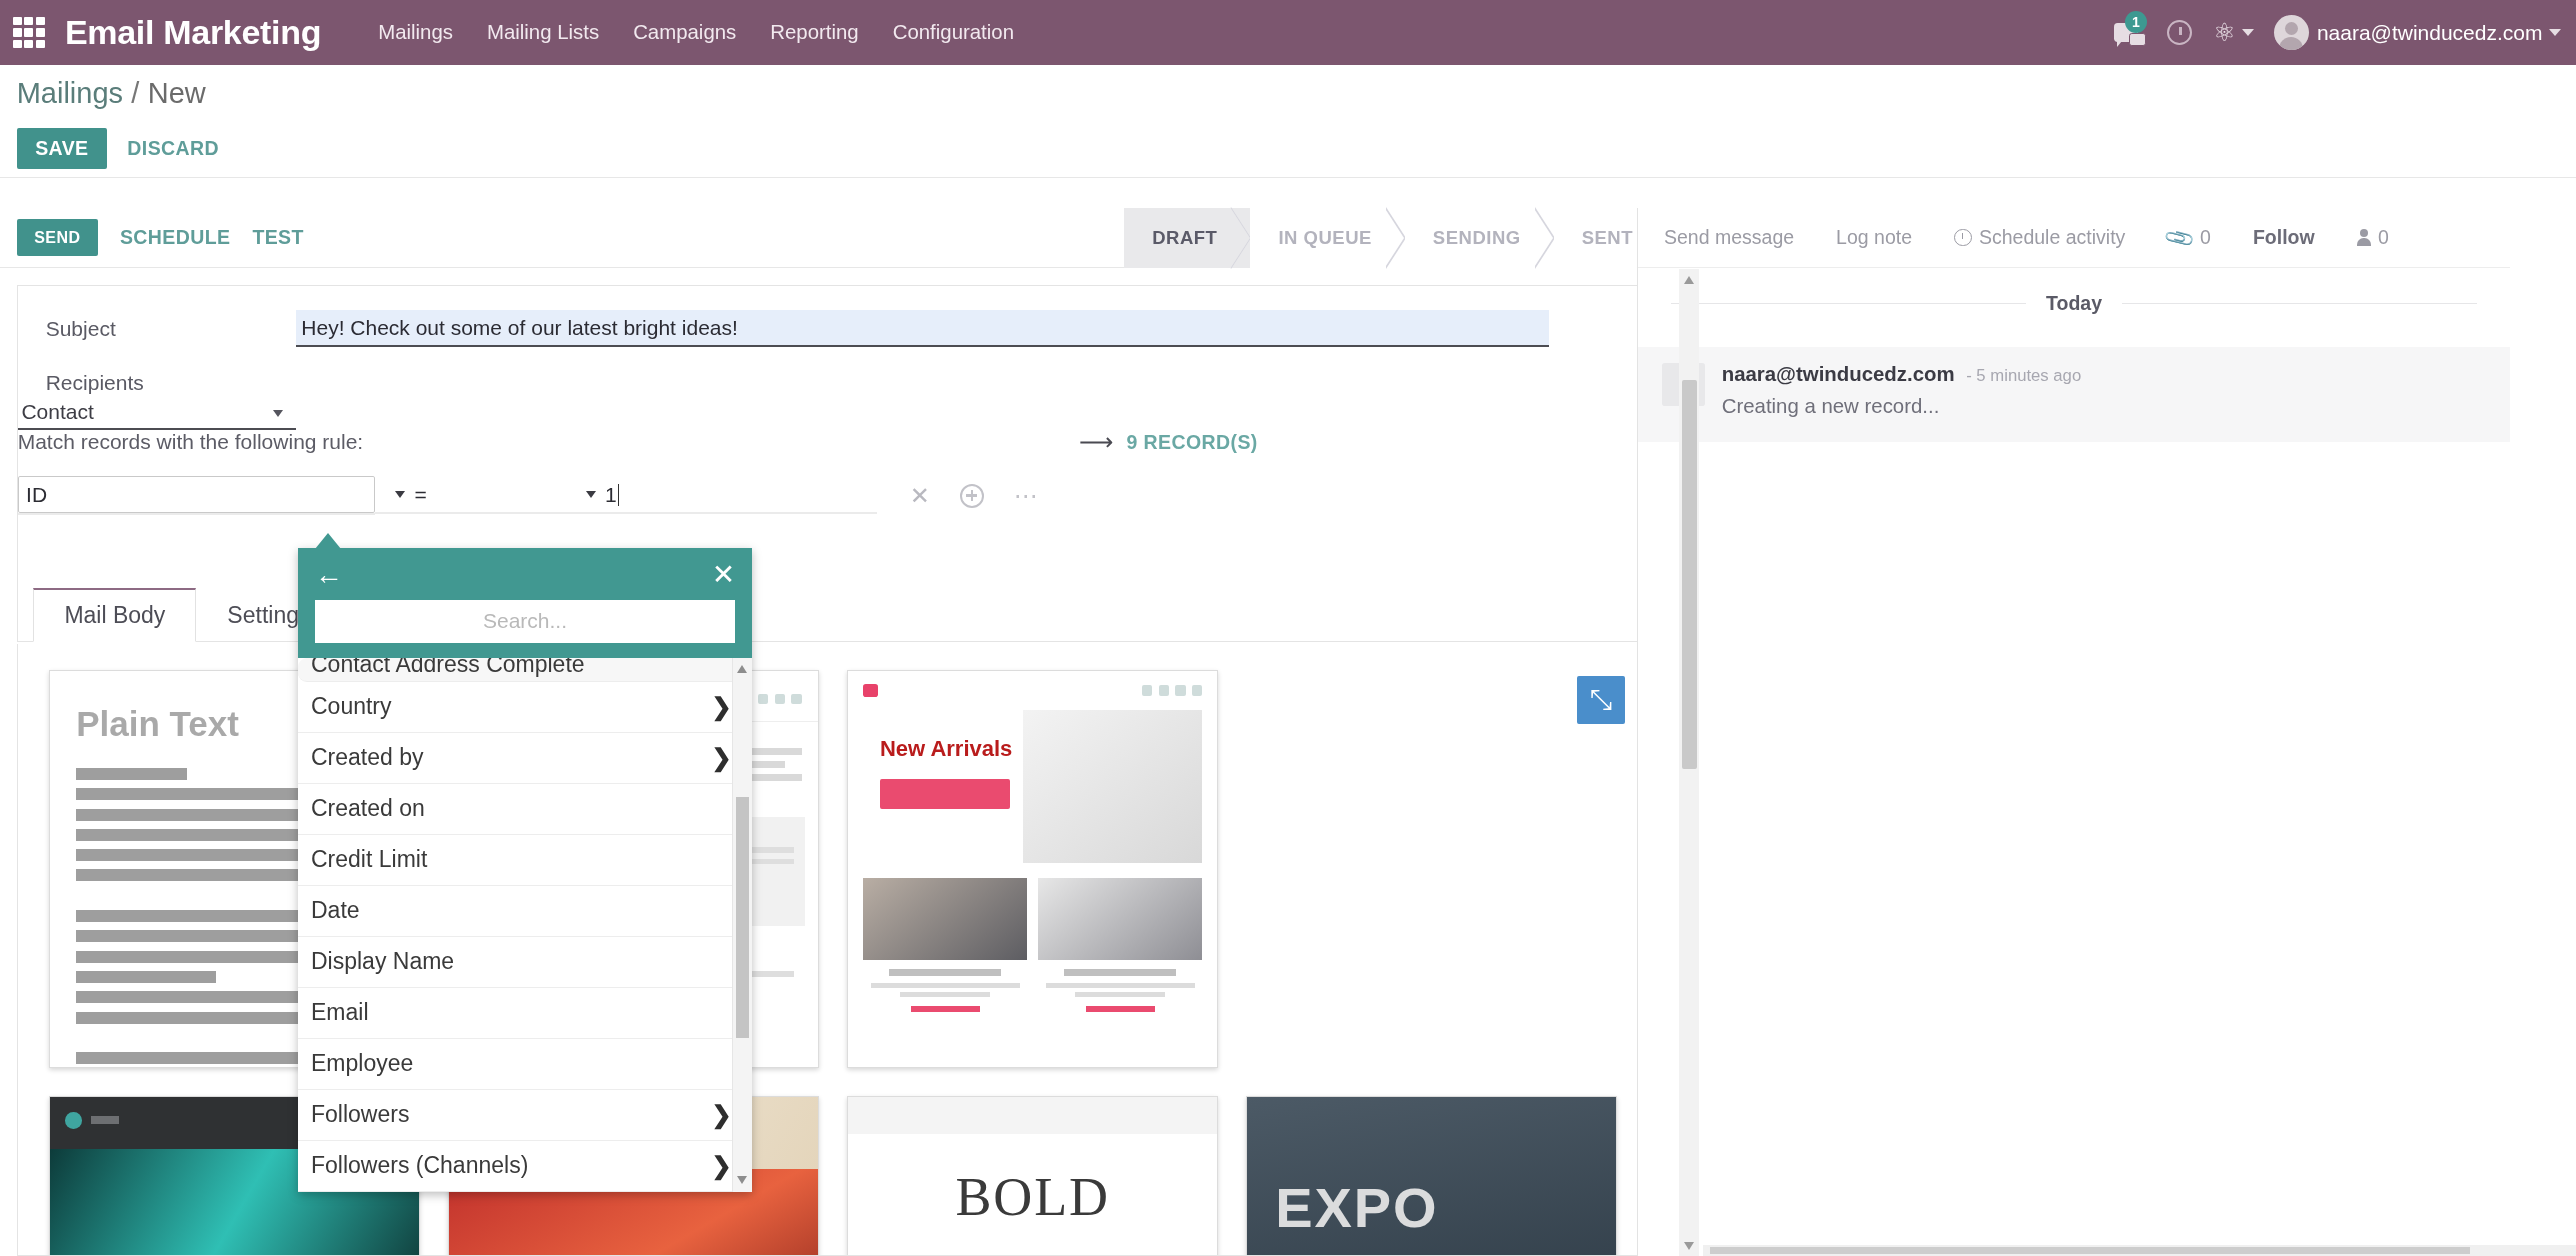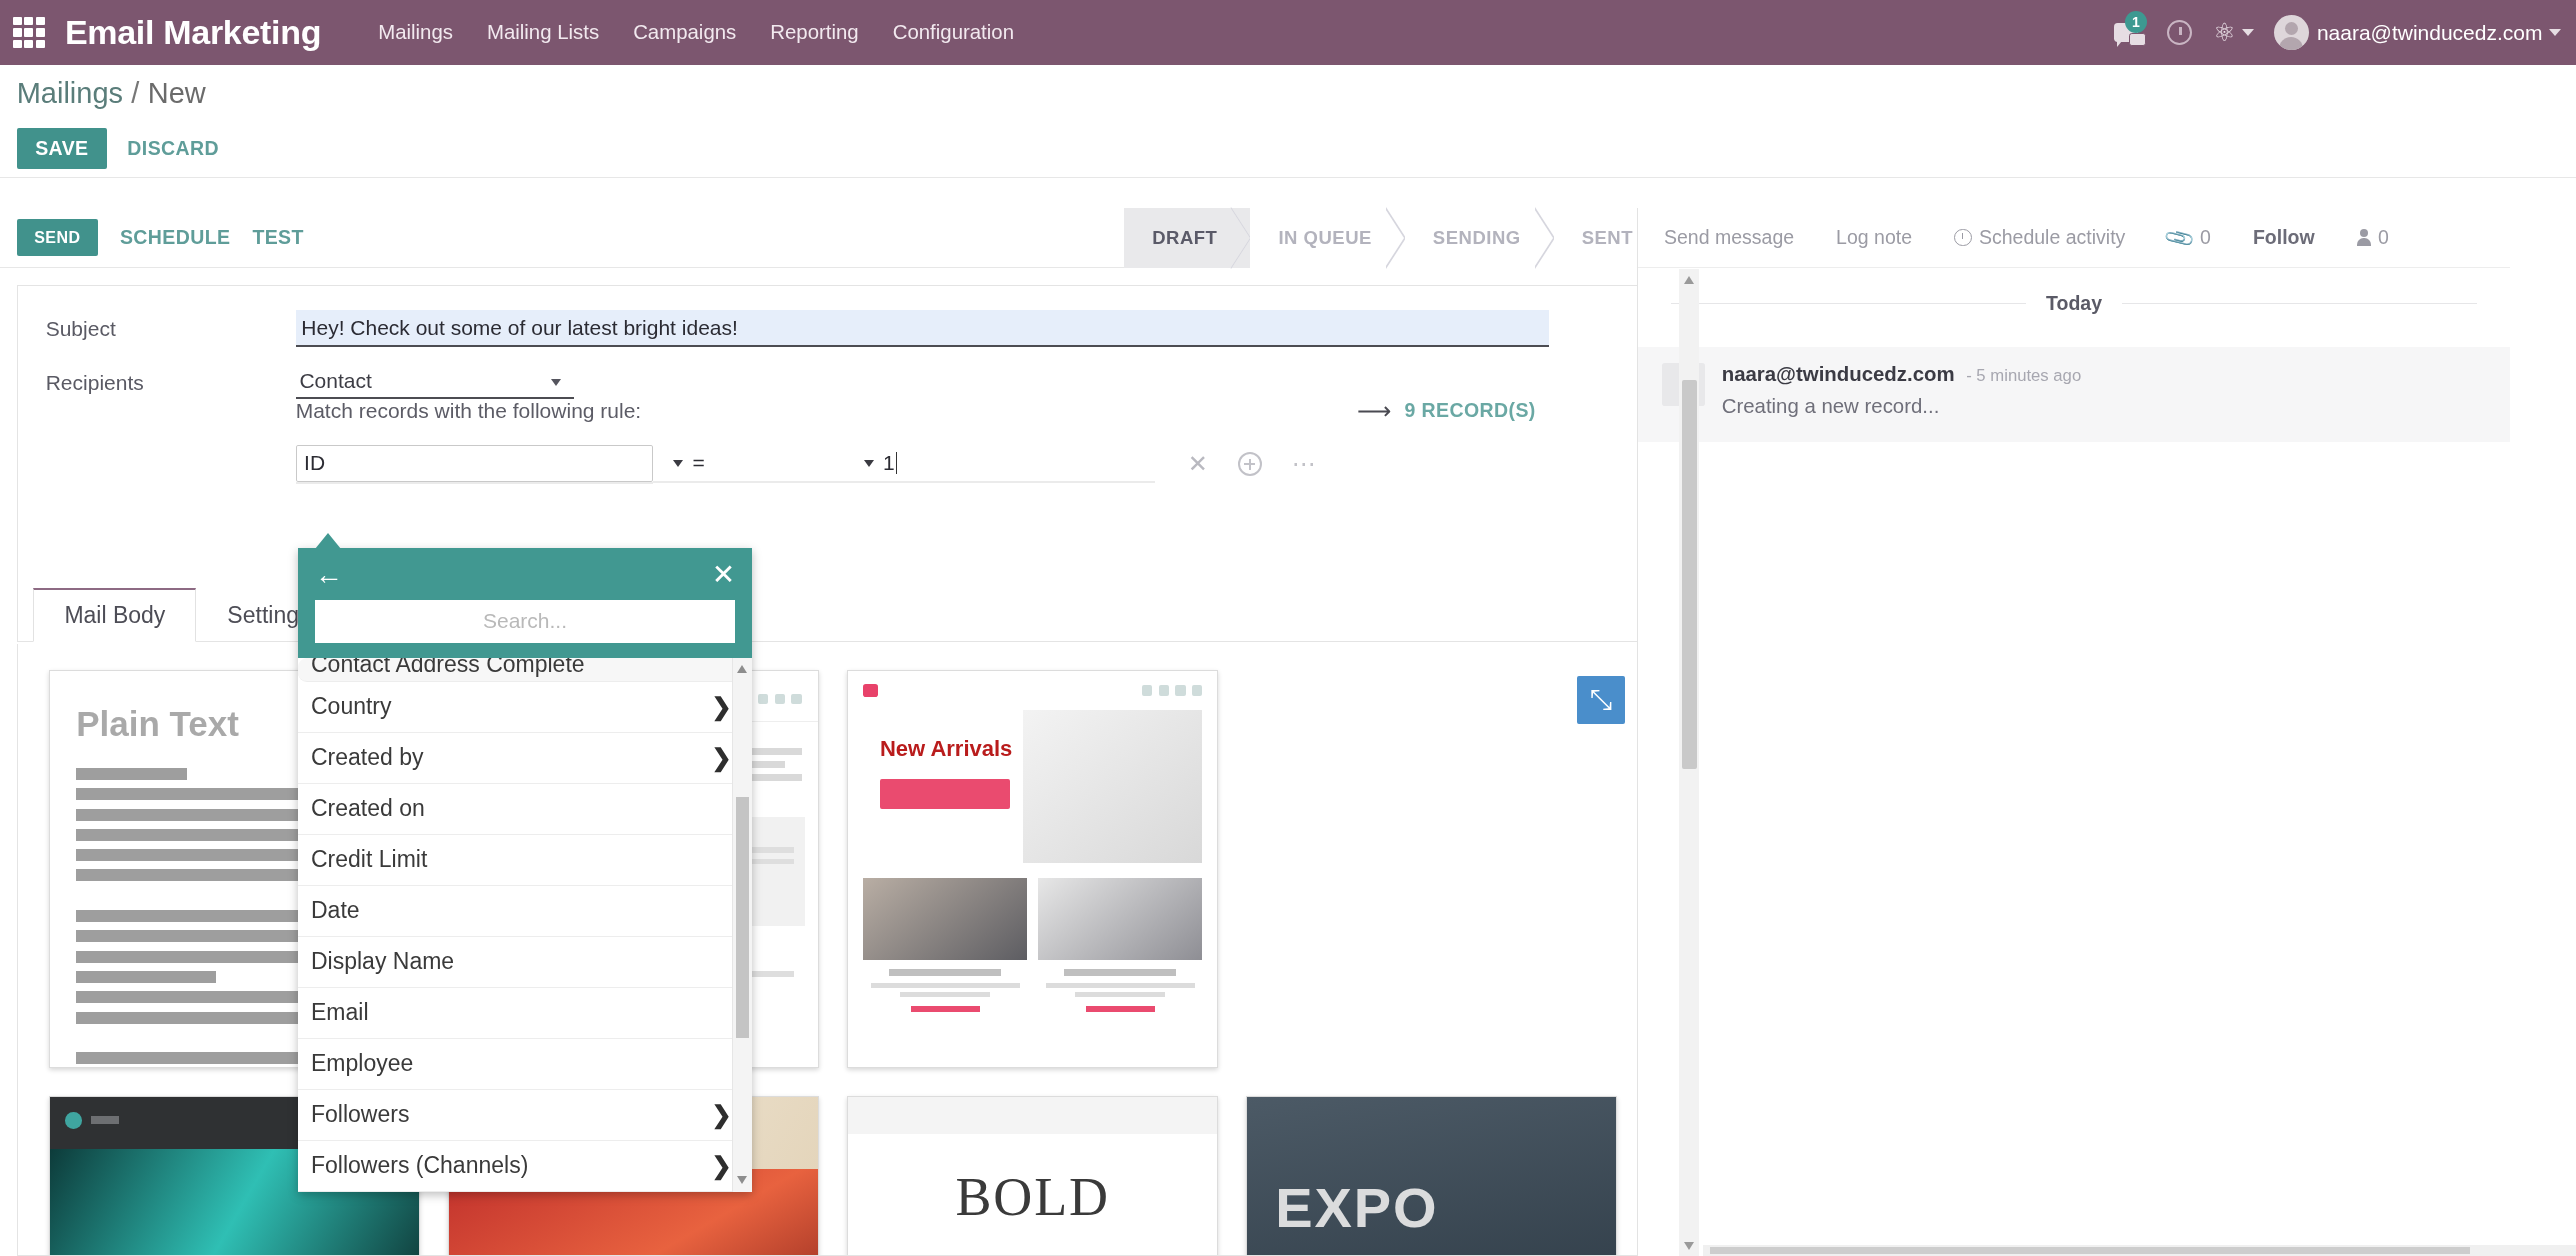--- a/index.html
+++ b/index.html
@@ -467,21 +467,21 @@
   </div>
 
   <div class="sheet">
     <div class="f-row" style="margin-top:24px;">
       <div class="f-label">Subject</div>
       <div class="subj-wrap">
         <input class="subj-input" type="text" value="Hey! Check out some of our latest bright ideas!" style="">
       </div>
     </div>
 
-    <div class="f-row" style="margin-top:16.7px;">
+    <div class="f-row" style="margin-top:16.7px;flex-direction:column;">
       <div class="f-label">Recipients</div>
       <div style="width:1253px;">
         <div class="sel-wrap">
           <select class="recip-select">
             <option>Contact</option>
           </select>
           <span class="sel-caret"></span>
         </div>
 
         <div class="match-line">

